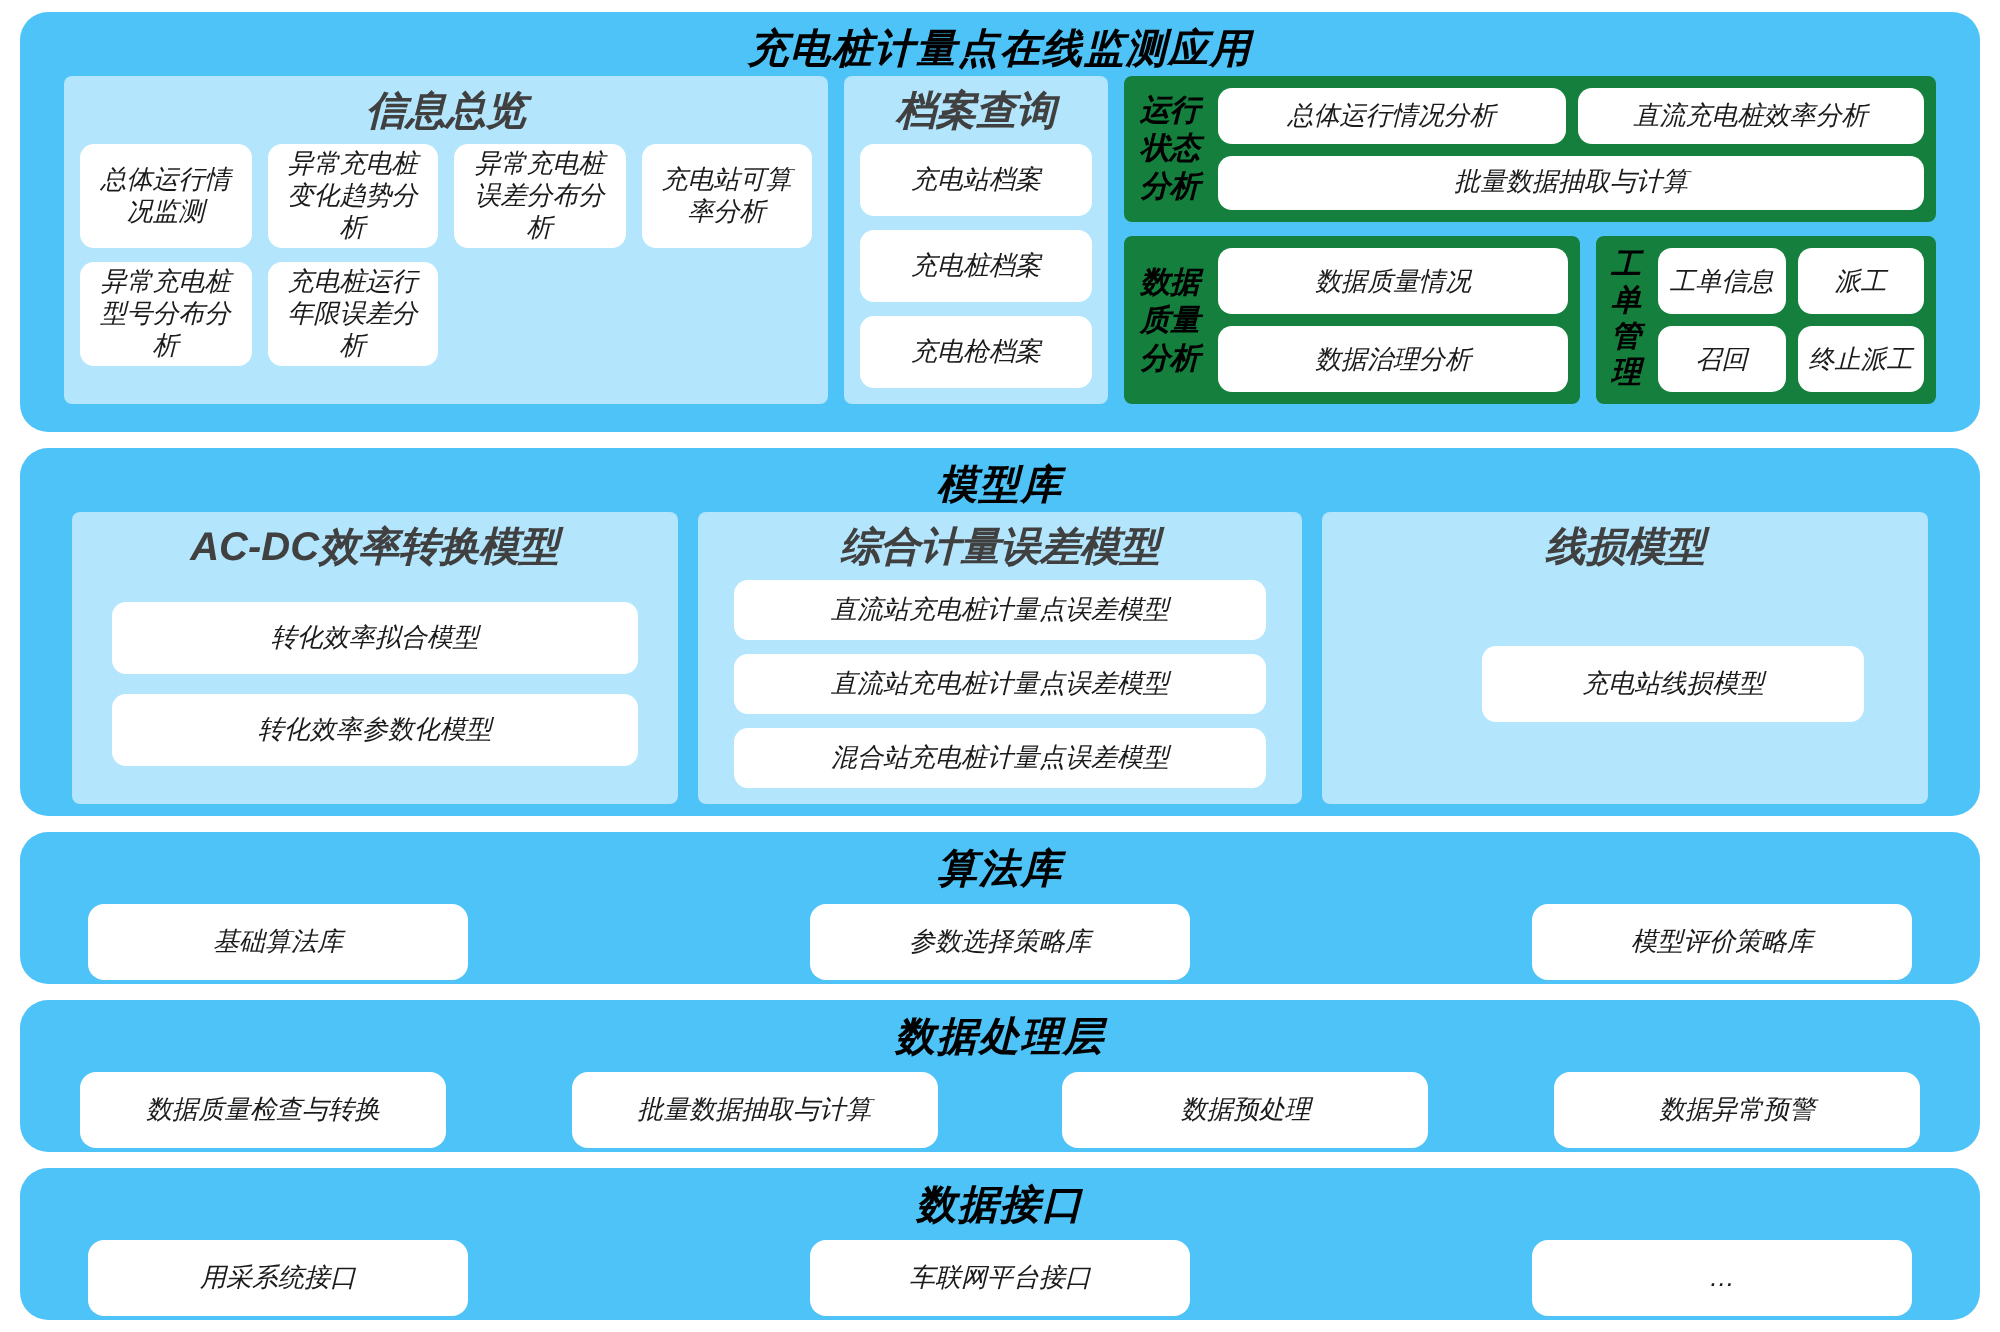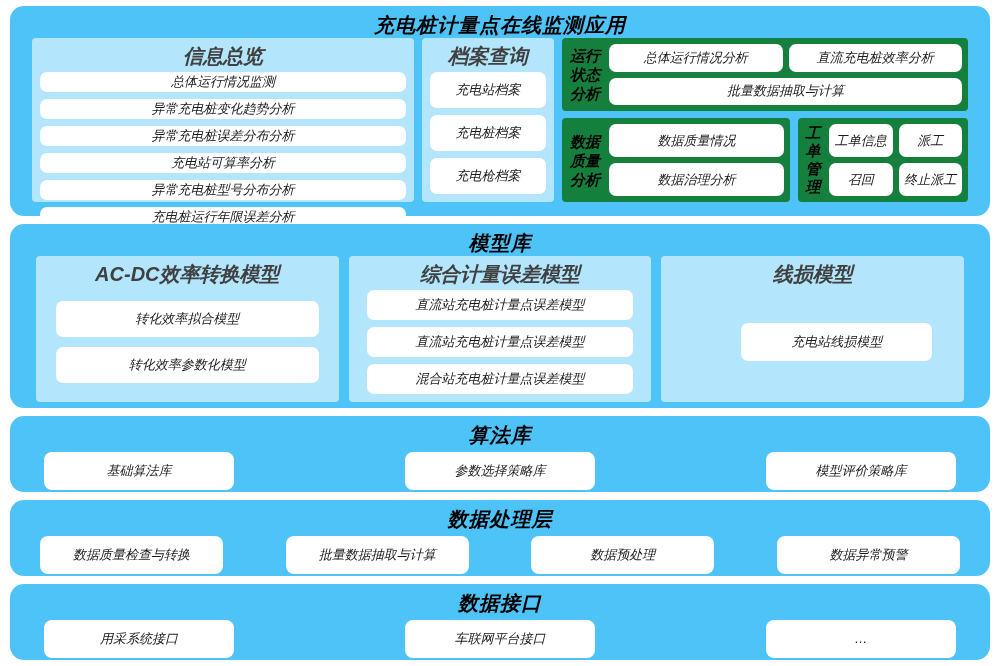--- a/index.html
+++ b/index.html
@@ -85,21 +85,21 @@
     padding: 0 22px;
     height: 164px;
     box-sizing: border-box;
   }
 
   
   #panel-info { width: 382px; }
   #panel-info .grid {
     flex: 1;
     display: grid;
-    grid-template-columns: 1fr;
+    grid-template-columns: 1fr 1fr 1fr 1fr;
     grid-template-rows: 1fr 1fr 1fr;
     gap: 7px 8px;
   }
 
   
   #panel-archive { width: 132px; }
   #panel-archive .stack {
     flex: 1;
     display: flex;
     flex-direction: column;

